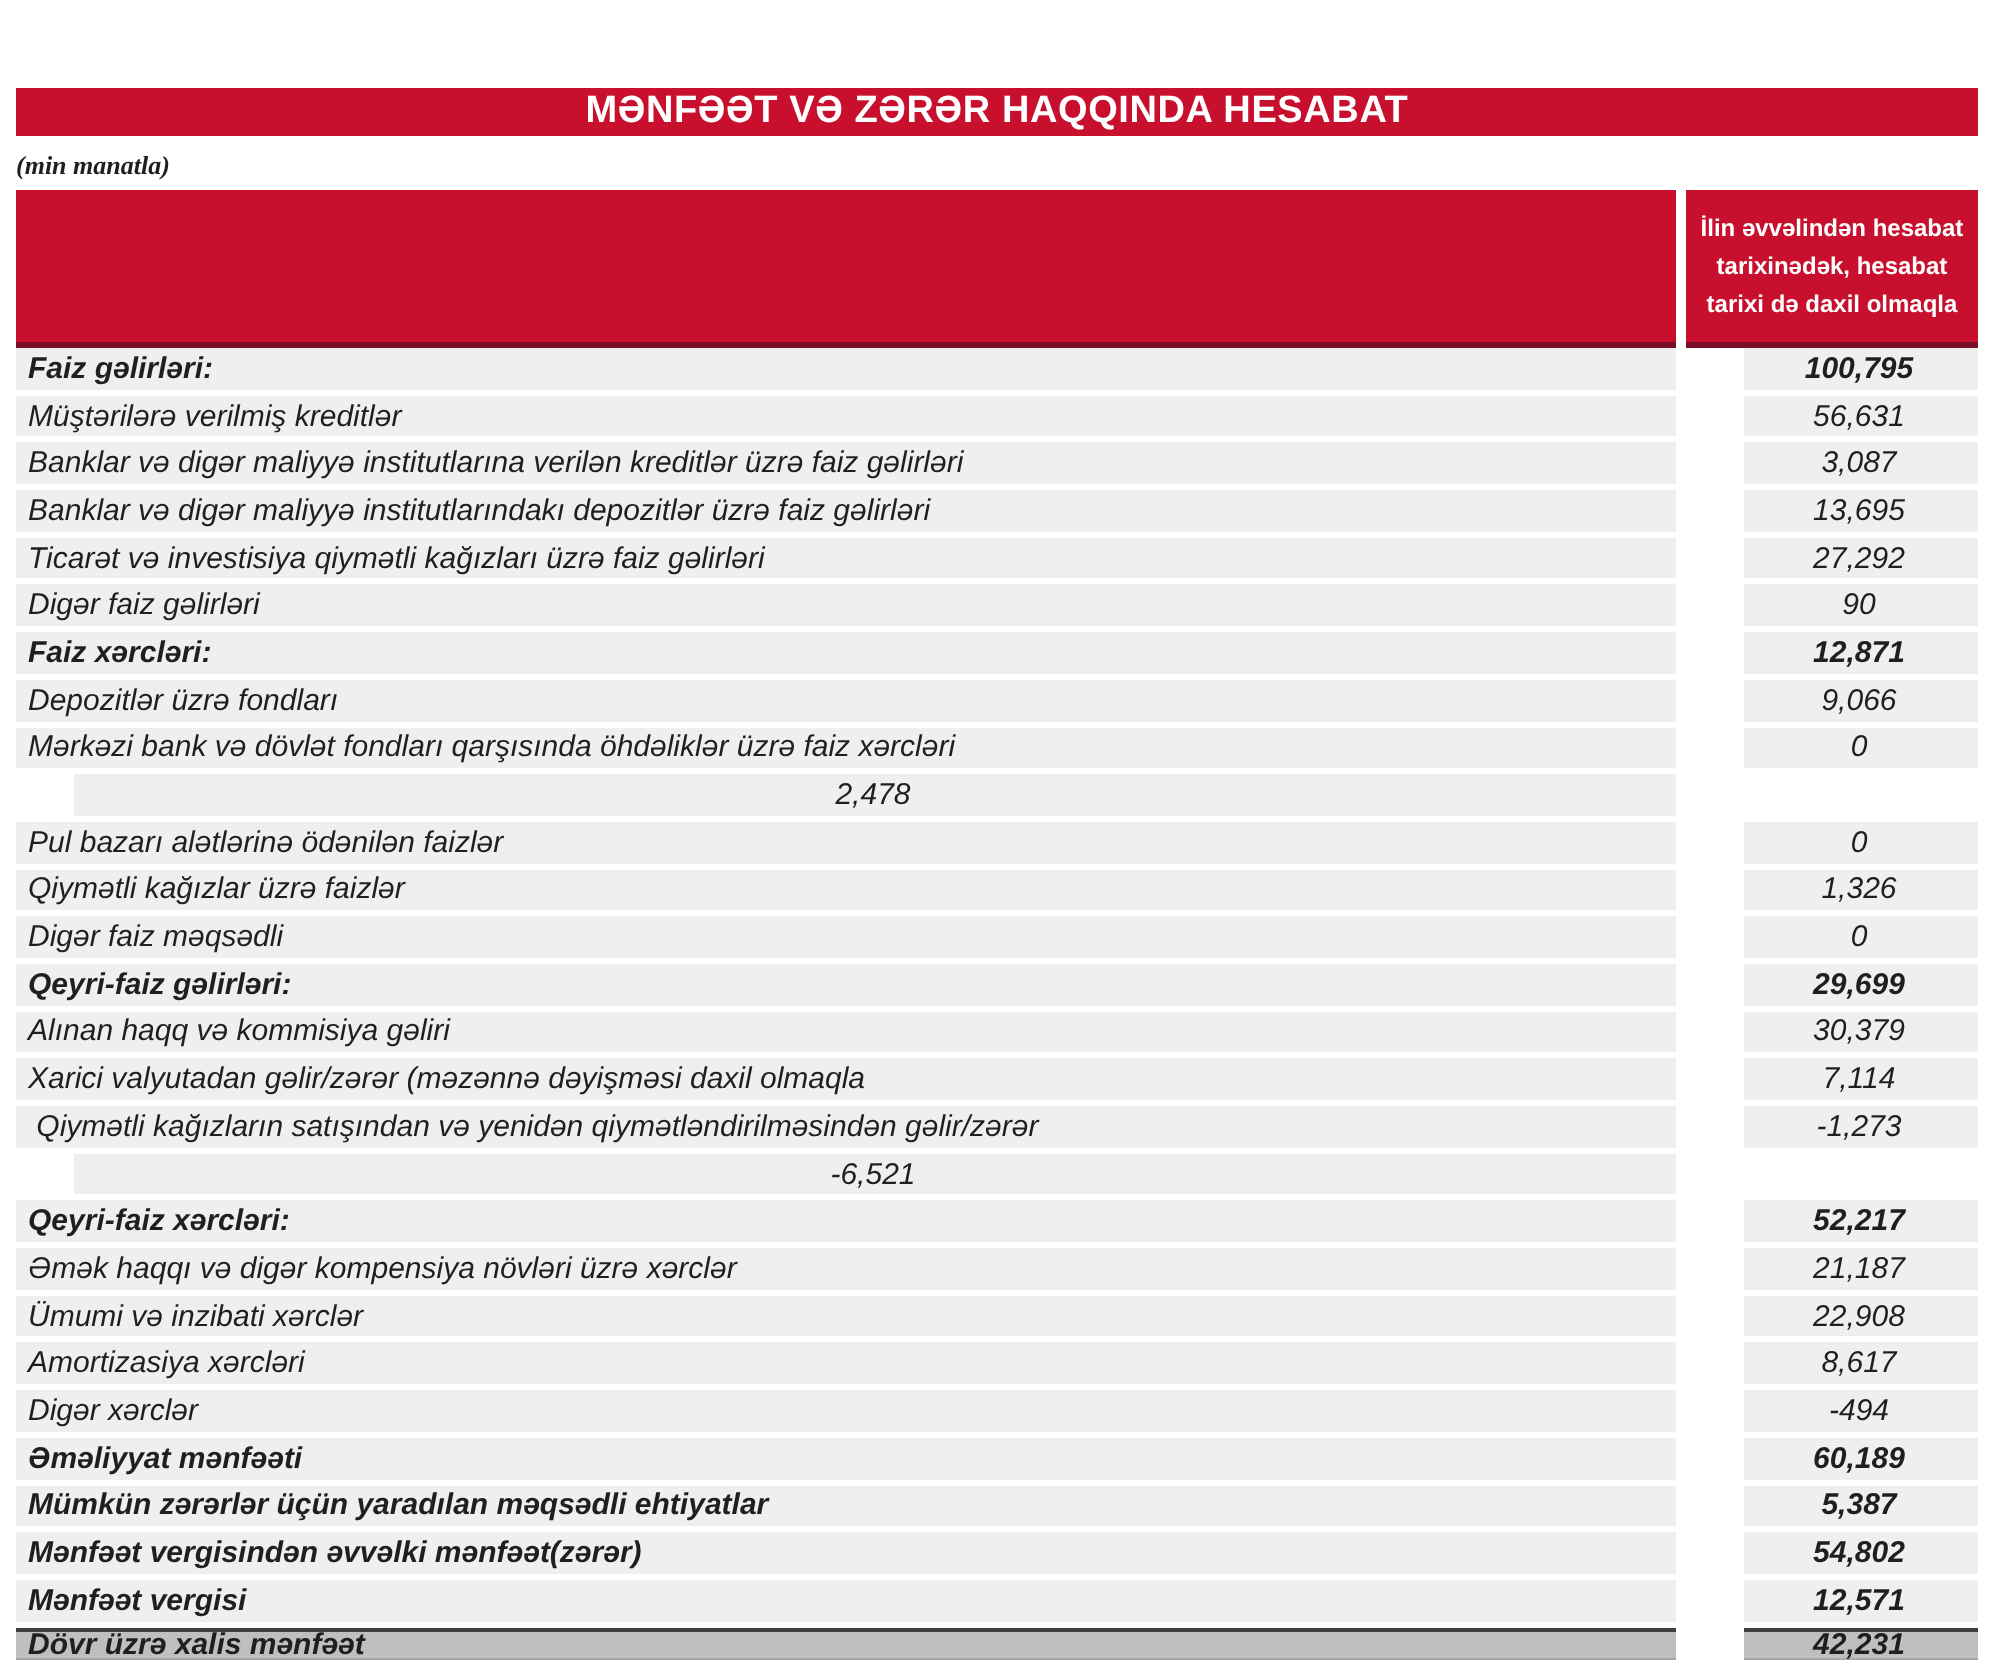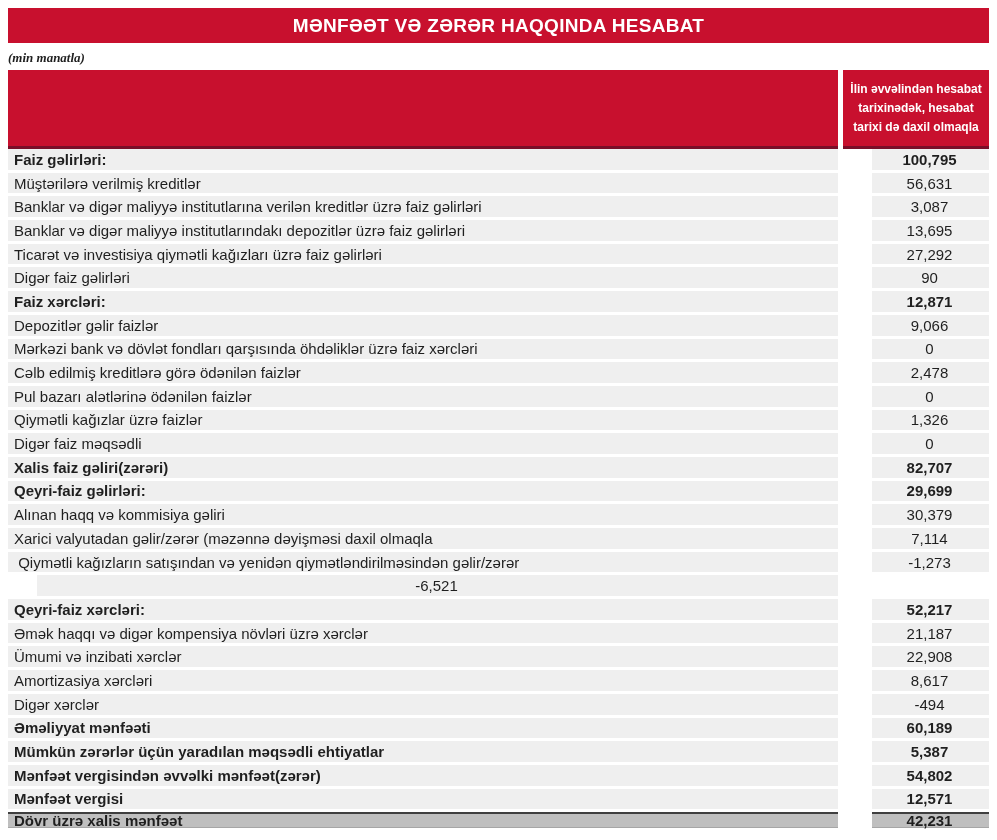--- a/index.html
+++ b/index.html
@@ -13,26 +13,27 @@
   html,body{margin:0;padding:0;}
   body{
     width:997px;height:840px;
     background:#ffffff;
     font-family:"Liberation Sans", sans-serif;
     color:var(--text_color);
   }
   .page{padding:8px;}
   .title-bar{
     background:var(--accent_red);
-    height:35px;
+    height:24px;
     display:flex;align-items:center;justify-content:center;
     color:#ffffff;
     font-weight:bold;
     font-size:19px;
     letter-spacing:.3px;
+    margin-top:36px;
   }
   .unit-note{
     font-family:"Liberation Serif", serif;
     font-style:italic;
     font-weight:bold;
     font-size:13px;
     margin:7px 1px 5px 0;
     height:15px;
     line-height:15px;
   }
@@ -48,21 +49,21 @@
   }
   .table-header .value-head{
     color:#ffffff;
     font-weight:bold;
     font-size:12px;
     line-height:19px;
     text-align:center;
     display:flex;align-items:center;justify-content:center;
     padding:0 2px;
   }
-  .rows .grid-row{margin-bottom:3px;}
+  .rows .grid-row{margin-bottom:3px;font-style:italic;}
   .rows .cell{
     background:var(--row_bg);
     height:20.7px;
     display:flex;align-items:center;
     font-size:15px;
   }
   .cell.label{padding-left:6px;white-space:pre;overflow:hidden;}
   .cell.value{justify-content:center;padding-right:2px;margin-left:29px;}
   .grid-row.bold .cell{font-weight:bold;}
   .grid-row.total .cell{
@@ -118,53 +119,48 @@
     <div class="cell label">Digər faiz gəlirləri</div>
     <div class="cell value">90</div>
   </div>
 
   <div class="grid-row bold">
     <div class="cell label">Faiz xərcləri:</div>
     <div class="cell value">12,871</div>
   </div>
 
   <div class="grid-row">
-    <div class="cell label">Depozitlər gəlir faizlər</div>
+    <div class="cell label">Depozitlər üzrə fondları</div>
     <div class="cell value">9,066</div>
   </div>
 
   <div class="grid-row">
     <div class="cell label">Mərkəzi bank və dövlət fondları qarşısında öhdəliklər üzrə faiz xərcləri</div>
     <div class="cell value">0</div>
   </div>
 
   <div class="grid-row">
-    <div class="cell label">Cəlb edilmiş kreditlərə görə ödənilən faizlər</div>
     <div class="cell value">2,478</div>
   </div>
 
   <div class="grid-row">
     <div class="cell label">Pul bazarı alətlərinə ödənilən faizlər</div>
     <div class="cell value">0</div>
   </div>
 
   <div class="grid-row">
     <div class="cell label">Qiymətli kağızlar üzrə faizlər</div>
     <div class="cell value">1,326</div>
   </div>
 
   <div class="grid-row">
     <div class="cell label">Digər faiz məqsədli</div>
     <div class="cell value">0</div>
   </div>
 
-  <div class="grid-row bold">
-    <div class="cell label">Xalis faiz gəliri(zərəri)</div>
-    <div class="cell value">82,707</div>
-  </div>
 
   <div class="grid-row bold">
     <div class="cell label">Qeyri-faiz gəlirləri:</div>
     <div class="cell value">29,699</div>
   </div>
 
   <div class="grid-row">
     <div class="cell label">Alınan haqq və kommisiya gəliri</div>
     <div class="cell value">30,379</div>
   </div>

